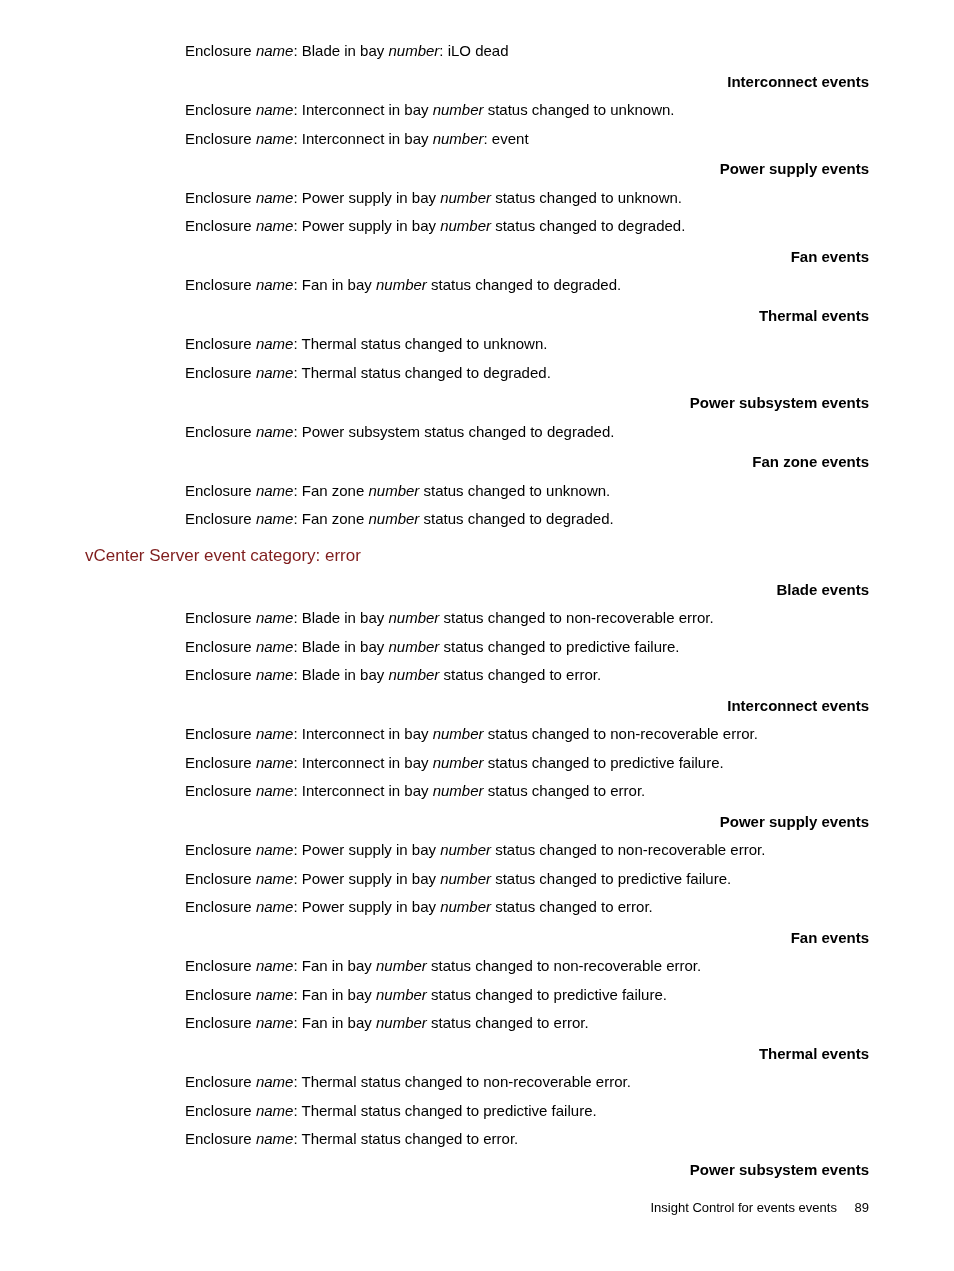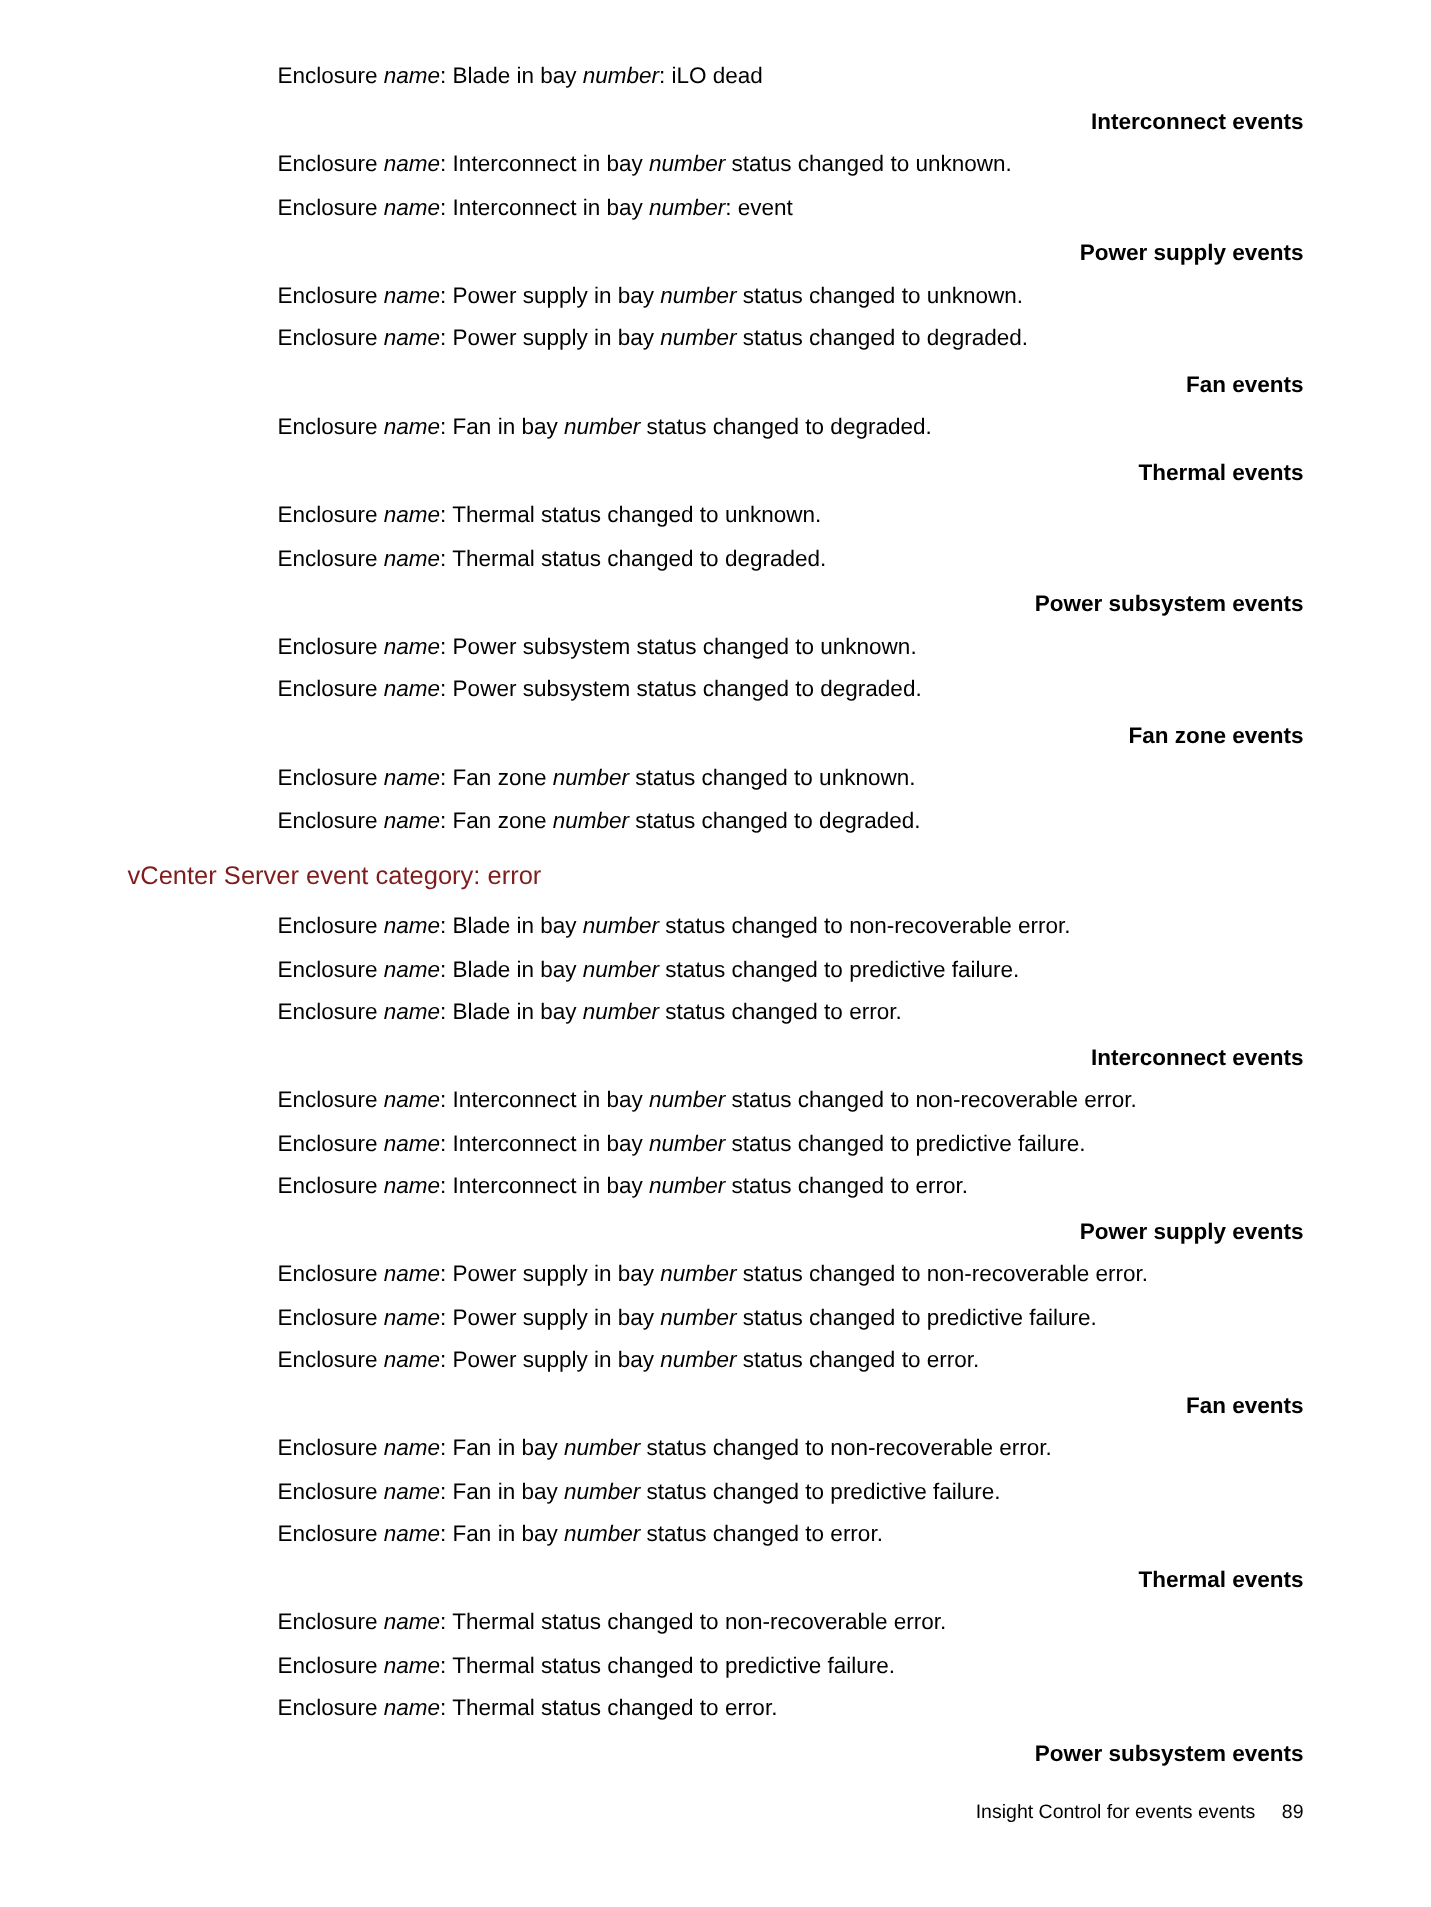--- a/index.html
+++ b/index.html
@@ -65,32 +65,32 @@
     <p class="line"><span>Enclosure</span> <span class="em">name</span><span>: Power supply in bay </span><span class="em">number</span><span> status changed to </span><span>degraded.</span></p>
 
     <p class="h">Fan events</p>
     <p class="line"><span>Enclosure</span> <span class="em">name</span><span>: Fan in bay </span><span class="em">number</span><span> status changed to </span><span>degraded.</span></p>
 
     <p class="h">Thermal events</p>
     <p class="line"><span>Enclosure</span> <span class="em">name</span><span>: Thermal status changed to </span><span>unknown.</span></p>
     <p class="line"><span>Enclosure</span> <span class="em">name</span><span>: Thermal status changed to </span><span>degraded.</span></p>
 
     <p class="h">Power subsystem events</p>
-    <p class="line"><span>Enclosure</span> <span class="em">name</span><span>: Power subsystem status changed to </span><span>unknown.</span></p>
     <p class="line"><span>Enclosure</span> <span class="em">name</span><span>: Power subsystem status changed to </span><span>degraded.</span></p>
 
     <p class="h">Fan zone events</p>
     <p class="line"><span>Enclosure</span> <span class="em">name</span><span>: Fan zone </span><span class="em">number</span><span> status changed to </span><span>unknown.</span></p>
     <p class="line"><span>Enclosure</span> <span class="em">name</span><span>: Fan zone </span><span class="em">number</span><span> status changed to </span><span>degraded.</span></p>
 
   </div>
 
   <p class="section-heading">vCenter Server event category: error</p>
 
   <div class="content">
+    <p class="h">Blade events</p>
     <p class="line"><span>Enclosure</span> <span class="em">name</span><span>: Blade in bay </span><span class="em">number</span><span> status changed to </span><span>non-recoverable error.</span></p>
     <p class="line"><span>Enclosure</span> <span class="em">name</span><span>: Blade in bay </span><span class="em">number</span><span> status changed to </span><span>predictive failure.</span></p>
     <p class="line"><span>Enclosure</span> <span class="em">name</span><span>: Blade in bay </span><span class="em">number</span><span> status changed to </span><span>error.</span></p>
 
     <p class="h">Interconnect events</p>
     <p class="line"><span>Enclosure</span> <span class="em">name</span><span>: Interconnect in bay </span><span class="em">number</span><span> status changed to </span><span>non-recoverable error.</span></p>
     <p class="line"><span>Enclosure</span> <span class="em">name</span><span>: Interconnect in bay </span><span class="em">number</span><span> status changed to </span><span>predictive failure.</span></p>
     <p class="line"><span>Enclosure</span> <span class="em">name</span><span>: Interconnect in bay </span><span class="em">number</span><span> status changed to </span><span>error.</span></p>
 
     <p class="h">Power supply events</p>

